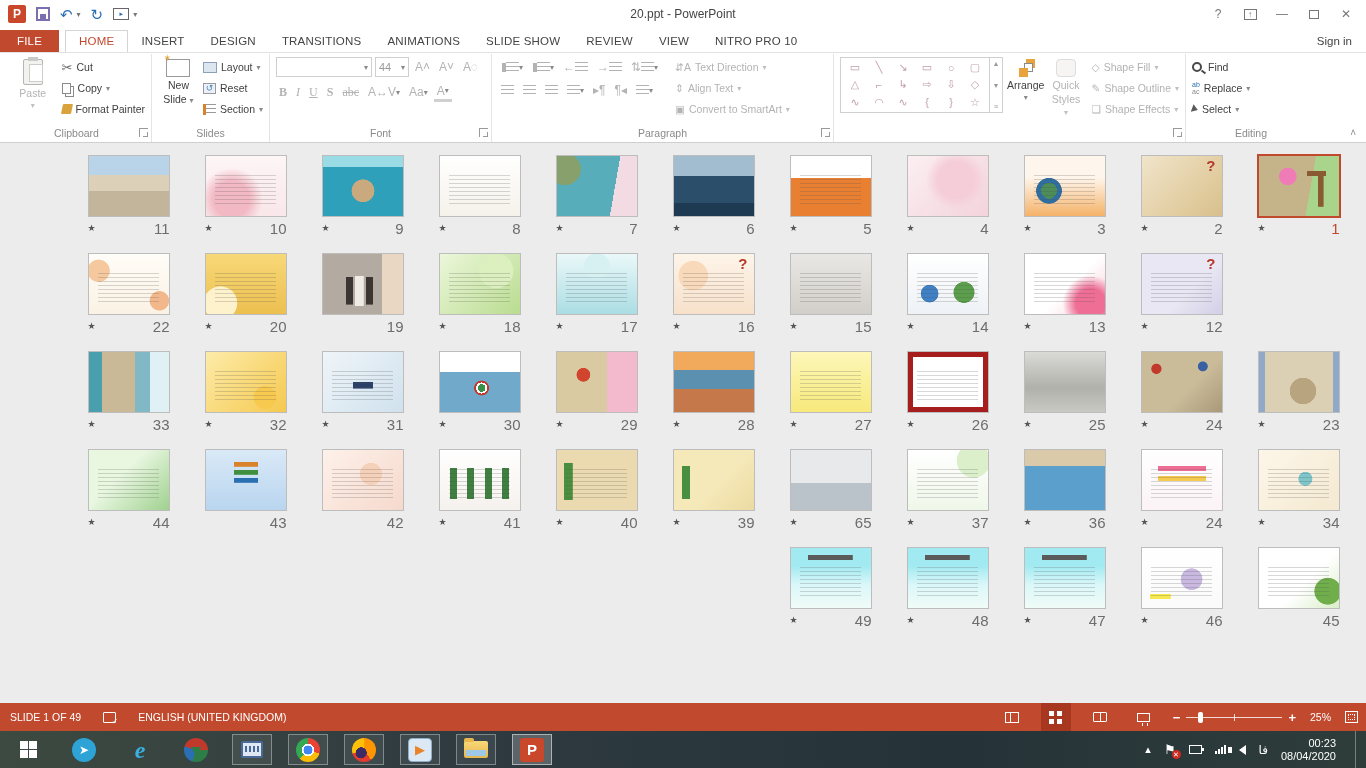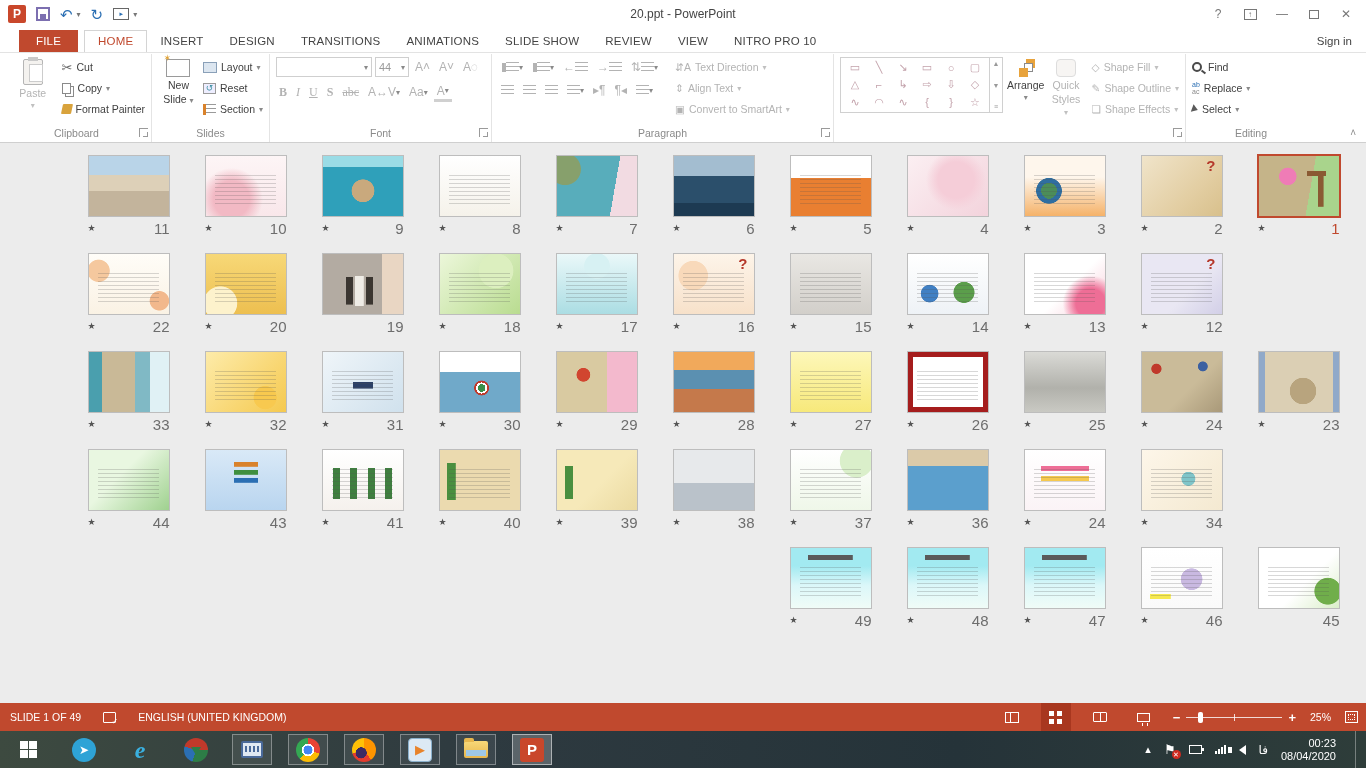--- a/index.html
+++ b/index.html
@@ -200,21 +200,21 @@
       </span>
     <span class="winbtn">—</span>
     <span class="winbtn">
         <span class="ic-restore"></span>
       </span>
     <span class="winbtn">✕</span>
   </div>
 </div>
 
 <div id="tabrow">
-  <div id="tabs-container" style="display:flex;align-items:flex-end;margin-left:19px;">
+  <div id="tabs-container" style="display:flex;align-items:flex-end;">
       <div class="tab file">FILE</div>
       <div class="tab active">HOME</div>
       <div class="tab">INSERT</div>
       <div class="tab">DESIGN</div>
       <div class="tab">TRANSITIONS</div>
       <div class="tab">ANIMATIONS</div>
       <div class="tab">SLIDE SHOW</div>
       <div class="tab">REVIEW</div>
       <div class="tab">VIEW</div>
       <div class="tab">NITRO PRO 10</div>
@@ -709,20 +709,27 @@
         </div>
       </div>
       <div class="scell">
         <div class="thumb" style="background: linear-gradient(rgb(217, 130, 43), rgb(217, 130, 43)) 50% 22% / 30% 8% no-repeat, linear-gradient(rgb(63, 143, 63), rgb(63, 143, 63)) 50% 36% / 30% 8% no-repeat, linear-gradient(rgb(43, 111, 179), rgb(43, 111, 179)) 50% 50% / 30% 8% no-repeat, linear-gradient(rgb(217, 233, 247), rgb(185, 213, 239));"></div>
         <div class="sfoot">
           <span class="sstar"></span>
           <span class="snum">43</span>
         </div>
       </div>
       <div class="scell">
+        <div class="thumb haslines" style="background: radial-gradient(circle at 60% 40%, rgb(246, 209, 185) 0px, rgb(246, 209, 185) 18%, rgba(0, 0, 0, 0) 19%), linear-gradient(135deg, rgb(253, 241, 233), rgb(246, 217, 205));"></div>
+        <div class="sfoot">
+          <span class="sstar"></span>
+          <span class="snum">42</span>
+        </div>
+      </div>
+      <div class="scell">
         <div class="thumb haslines" style="background: linear-gradient(rgb(63, 127, 63), rgb(63, 127, 63)) 14% 62% / 9% 52% no-repeat, linear-gradient(rgb(63, 127, 63), rgb(63, 127, 63)) 38% 62% / 9% 52% no-repeat, linear-gradient(rgb(63, 127, 63), rgb(63, 127, 63)) 62% 62% / 9% 52% no-repeat, linear-gradient(rgb(63, 127, 63), rgb(63, 127, 63)) 86% 62% / 9% 52% no-repeat, linear-gradient(rgb(255, 255, 255), rgb(245, 241, 237));"></div>
         <div class="sfoot">
           <span class="sstar">★</span>
           <span class="snum">41</span>
         </div>
       </div>
       <div class="scell">
         <div class="thumb haslines" style="background: linear-gradient(rgb(74, 143, 63), rgb(74, 143, 63)) 10% 55% / 11% 62% no-repeat, linear-gradient(100deg, rgb(235, 218, 175) 0px, rgb(235, 218, 175) 100%);"></div>
         <div class="sfoot">
           <span class="sstar">★</span>
@@ -733,21 +740,21 @@
         <div class="thumb" style="background: linear-gradient(rgb(74, 143, 63), rgb(74, 143, 63)) 12% 60% / 10% 55% no-repeat, linear-gradient(135deg, rgb(246, 233, 185) 0px, rgb(246, 233, 185) 55%, rgb(235, 218, 161) 100%);"></div>
         <div class="sfoot">
           <span class="sstar">★</span>
           <span class="snum">39</span>
         </div>
       </div>
       <div class="scell">
         <div class="thumb" style="background: linear-gradient(rgb(231, 233, 235) 0px, rgb(231, 233, 235) 55%, rgb(186, 194, 202) 55%, rgb(186, 194, 202) 100%);"></div>
         <div class="sfoot">
           <span class="sstar">★</span>
-          <span class="snum">38</span>
+          <span class="snum">65</span>
         </div>
       </div>
       <div class="scell">
         <div class="thumb haslines" style="background: radial-gradient(circle at 82% 18%, rgb(218, 239, 202) 0px, rgb(218, 239, 202) 20%, rgba(0, 0, 0, 0) 21%), linear-gradient(rgb(255, 255, 255), rgb(239, 247, 233));"></div>
         <div class="sfoot">
           <span class="sstar">★</span>
           <span class="snum">37</span>
         </div>
       </div>
       <div class="scell">

